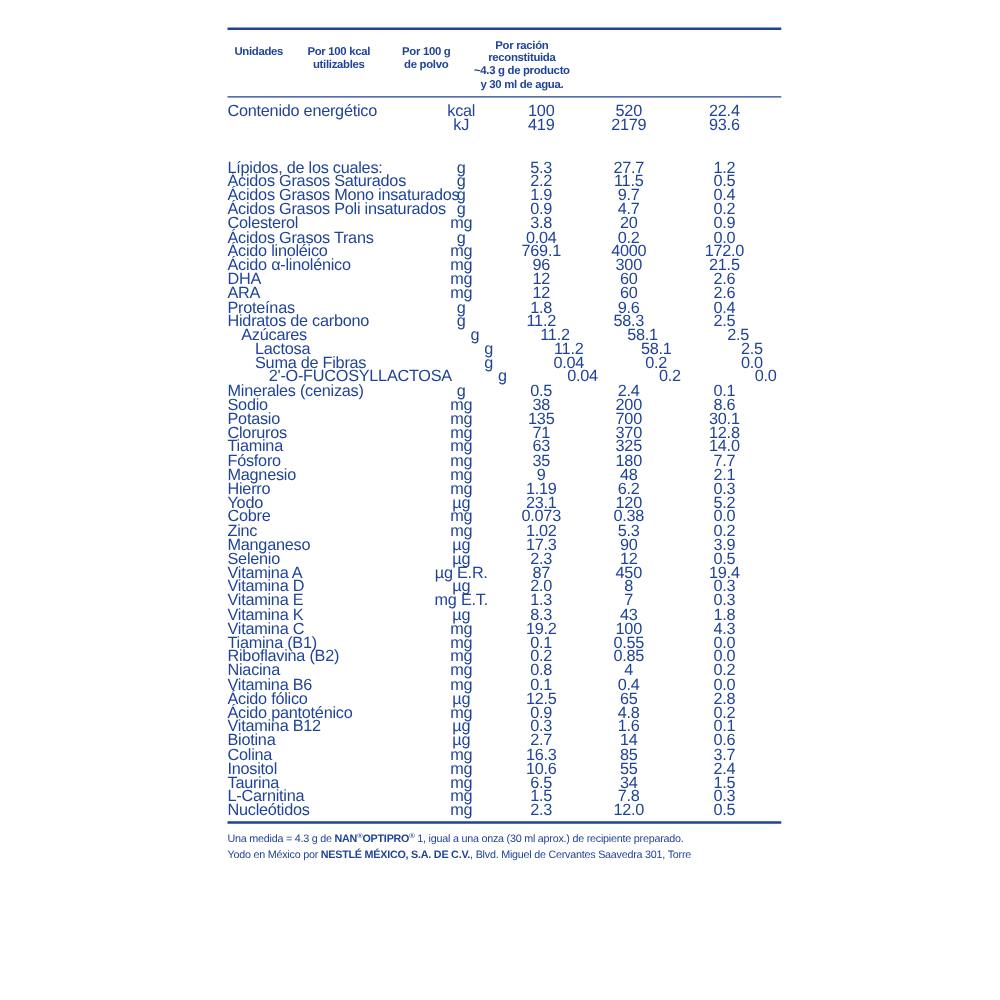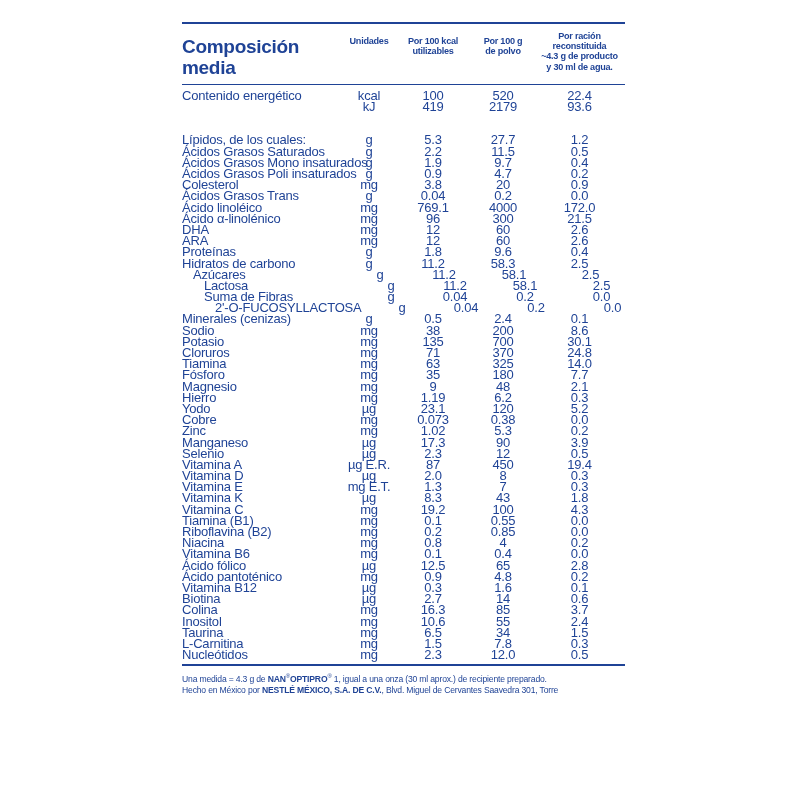--- a/index.html
+++ b/index.html
@@ -101,21 +101,20 @@
   .sup { font-size: 6px; vertical-align: super; }
 </style>
 </head>
 <body>
 
 <div id="label">
 
   <div class="rule"></div>
 
   <div class="header">
-    <div class="title">Composición media</div>
     <div class="col-heads">
       <div class="ch ch-units">
         <div>Unidades</div>
       </div>
       <div class="ch ch-kcal">
         <div>Por 100 kcal</div>
         <div>utilizables</div>
       </div>
       <div class="ch ch-100g">
         <div>Por 100 g</div>
@@ -278,21 +277,21 @@
         <div class="u">mg</div>
         <div class="v1">135</div>
         <div class="v2">700</div>
         <div class="v3">30.1</div>
       </div>
       <div class="row">
         <div class="nm">Cloruros</div>
         <div class="u">mg</div>
         <div class="v1">71</div>
         <div class="v2">370</div>
-        <div class="v3">24.8</div>
+        <div class="v3">12.8</div>
       </div>
       <div class="row">
         <div class="nm">Tiamina</div>
         <div class="u">mg</div>
         <div class="v1">63</div>
         <div class="v2">325</div>
         <div class="v3">14.0</div>
       </div>
       <div class="row">
         <div class="nm">Fósforo</div>
@@ -478,17 +477,17 @@
       </div>
     </div>
 
   <div class="rule thin"></div>
 
   <div class="footer">
     <div>
       <span>Una medida = 4.3 g de </span><span class="b">NAN</span><span class="sup">®</span><span class="b">OPTIPRO</span><span class="sup">®</span><span> 1, igual a una onza (30 ml aprox.) de recipiente preparado.</span>
     </div>
     <div>
-      <span>Hecho en México por </span><span class="b">NESTLÉ MÉXICO, S.A. DE C.V.</span><span>, Blvd. Miguel de Cervantes Saavedra 301, Torre</span>
+      <span>Yodo en México por </span><span class="b">NESTLÉ MÉXICO, S.A. DE C.V.</span><span>, Blvd. Miguel de Cervantes Saavedra 301, Torre</span>
     </div>
   </div>
 
 </div>
 
 </body></html>

